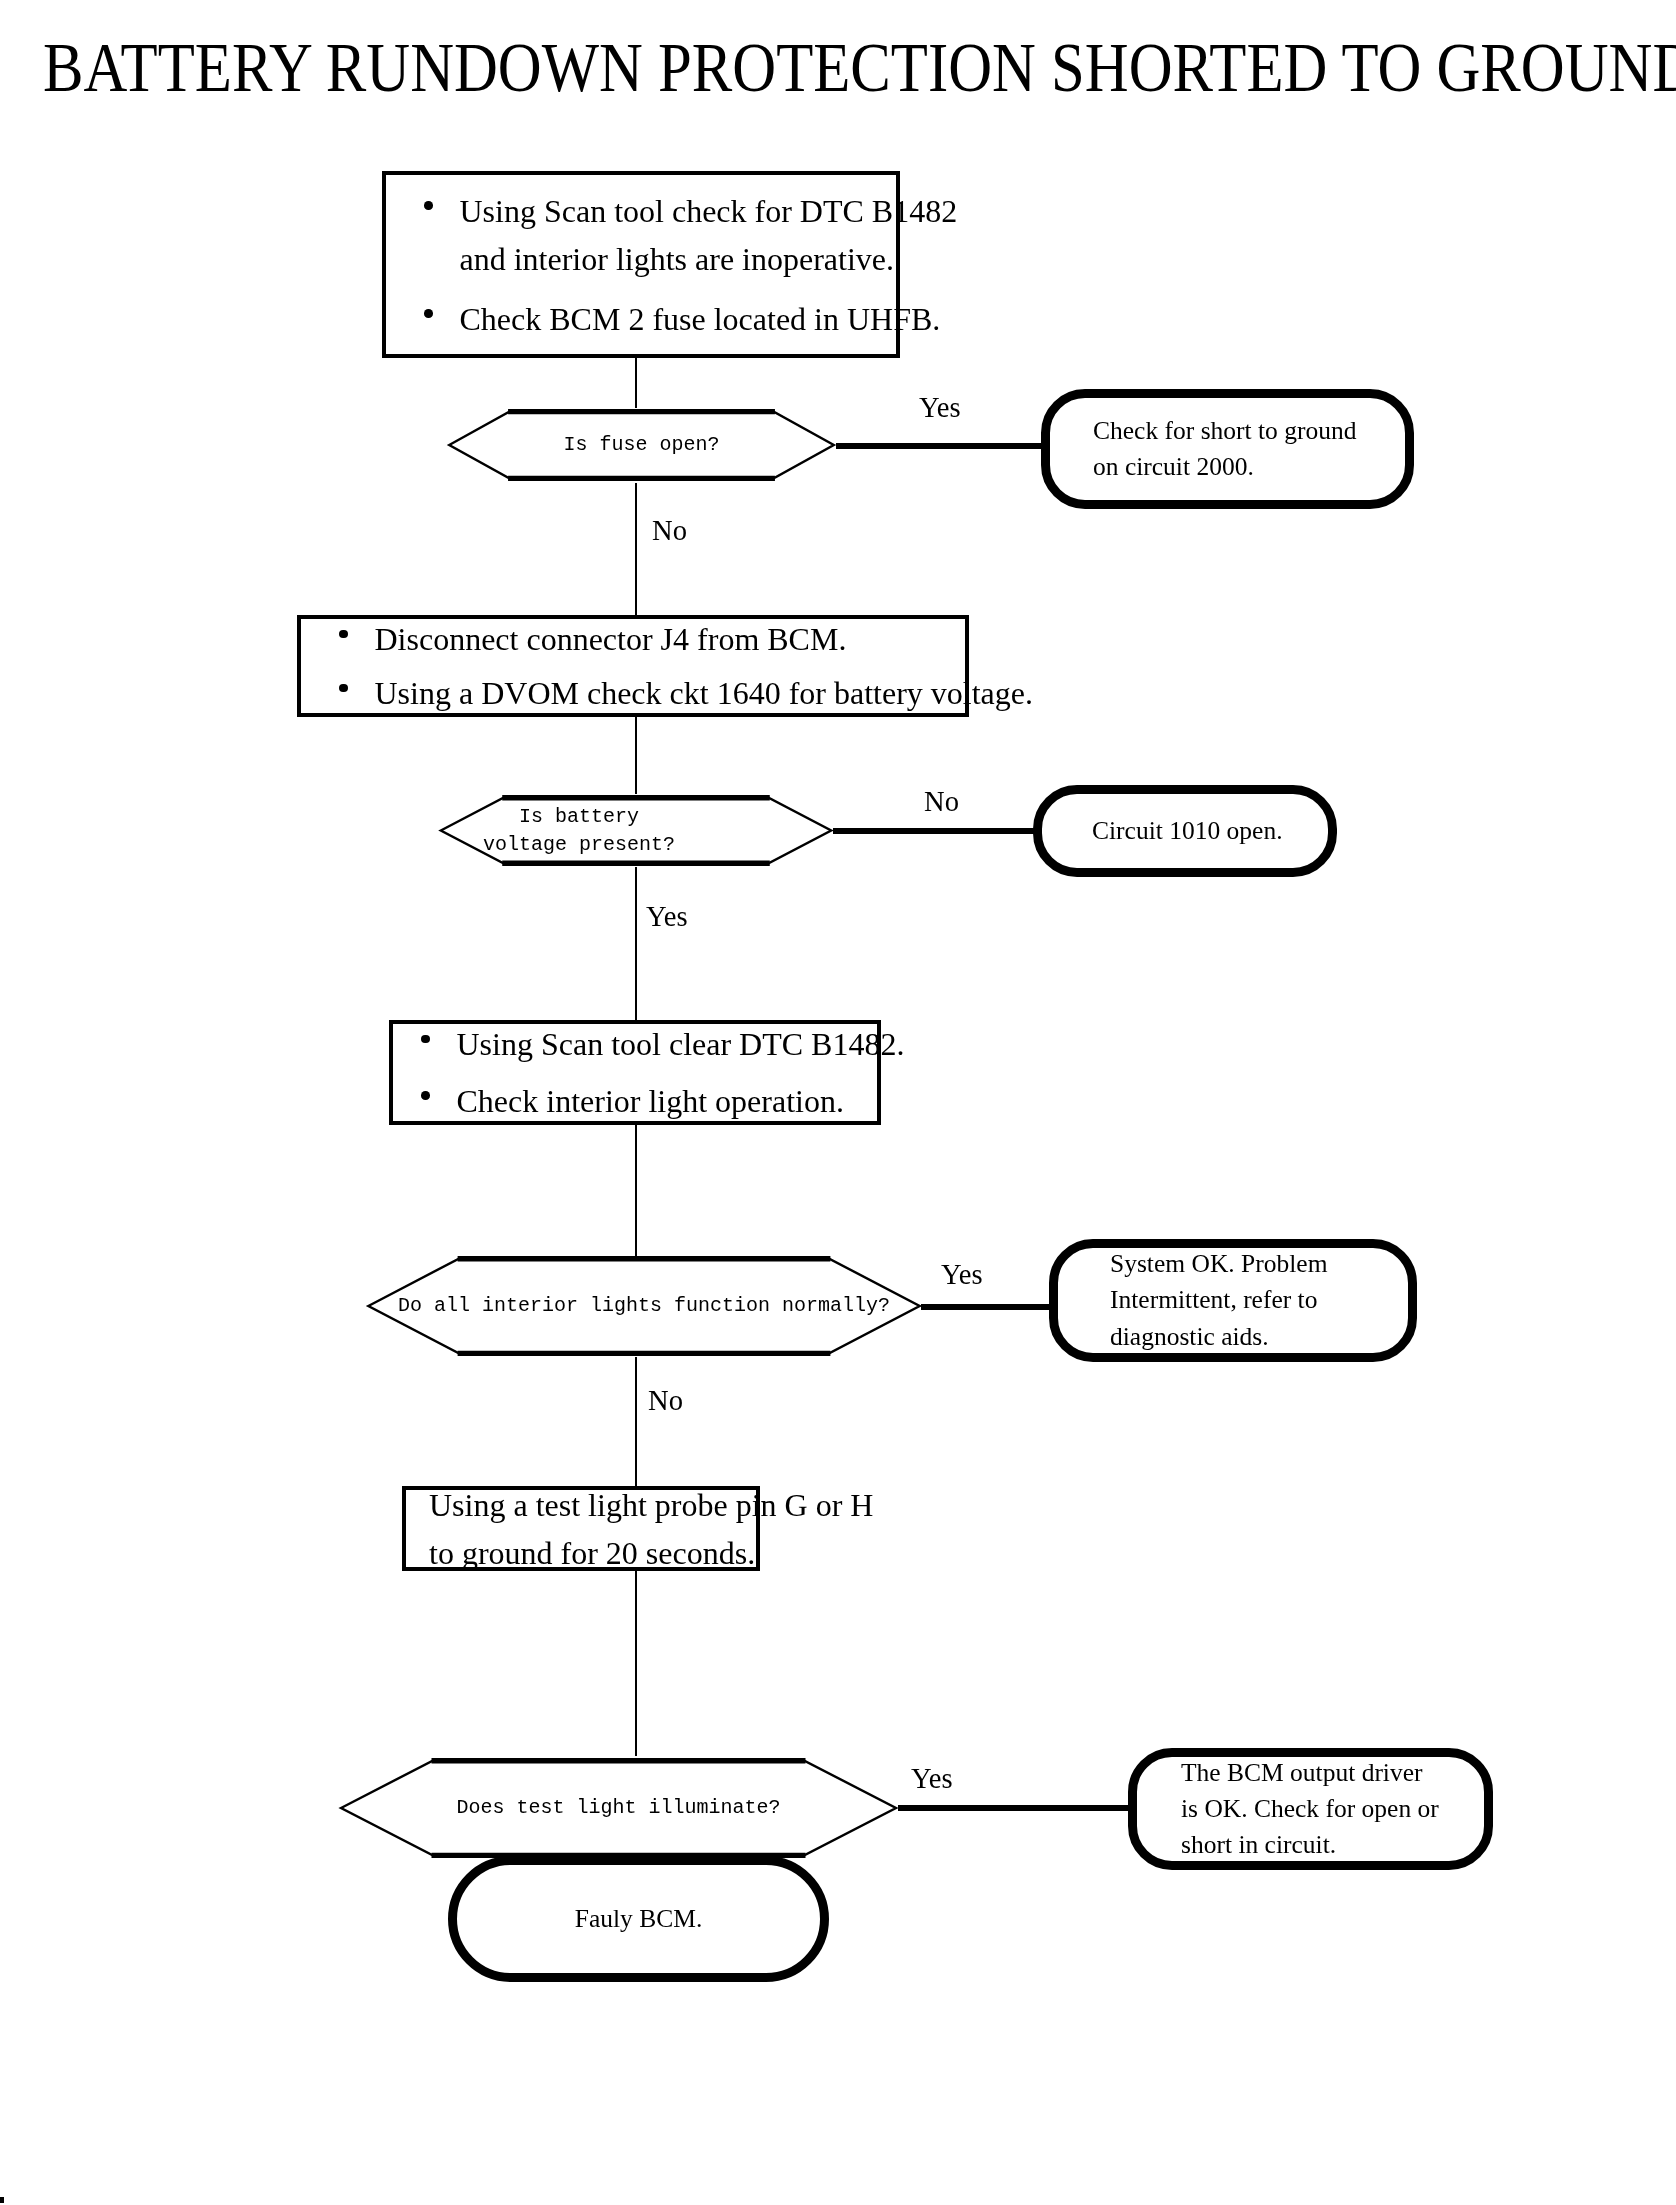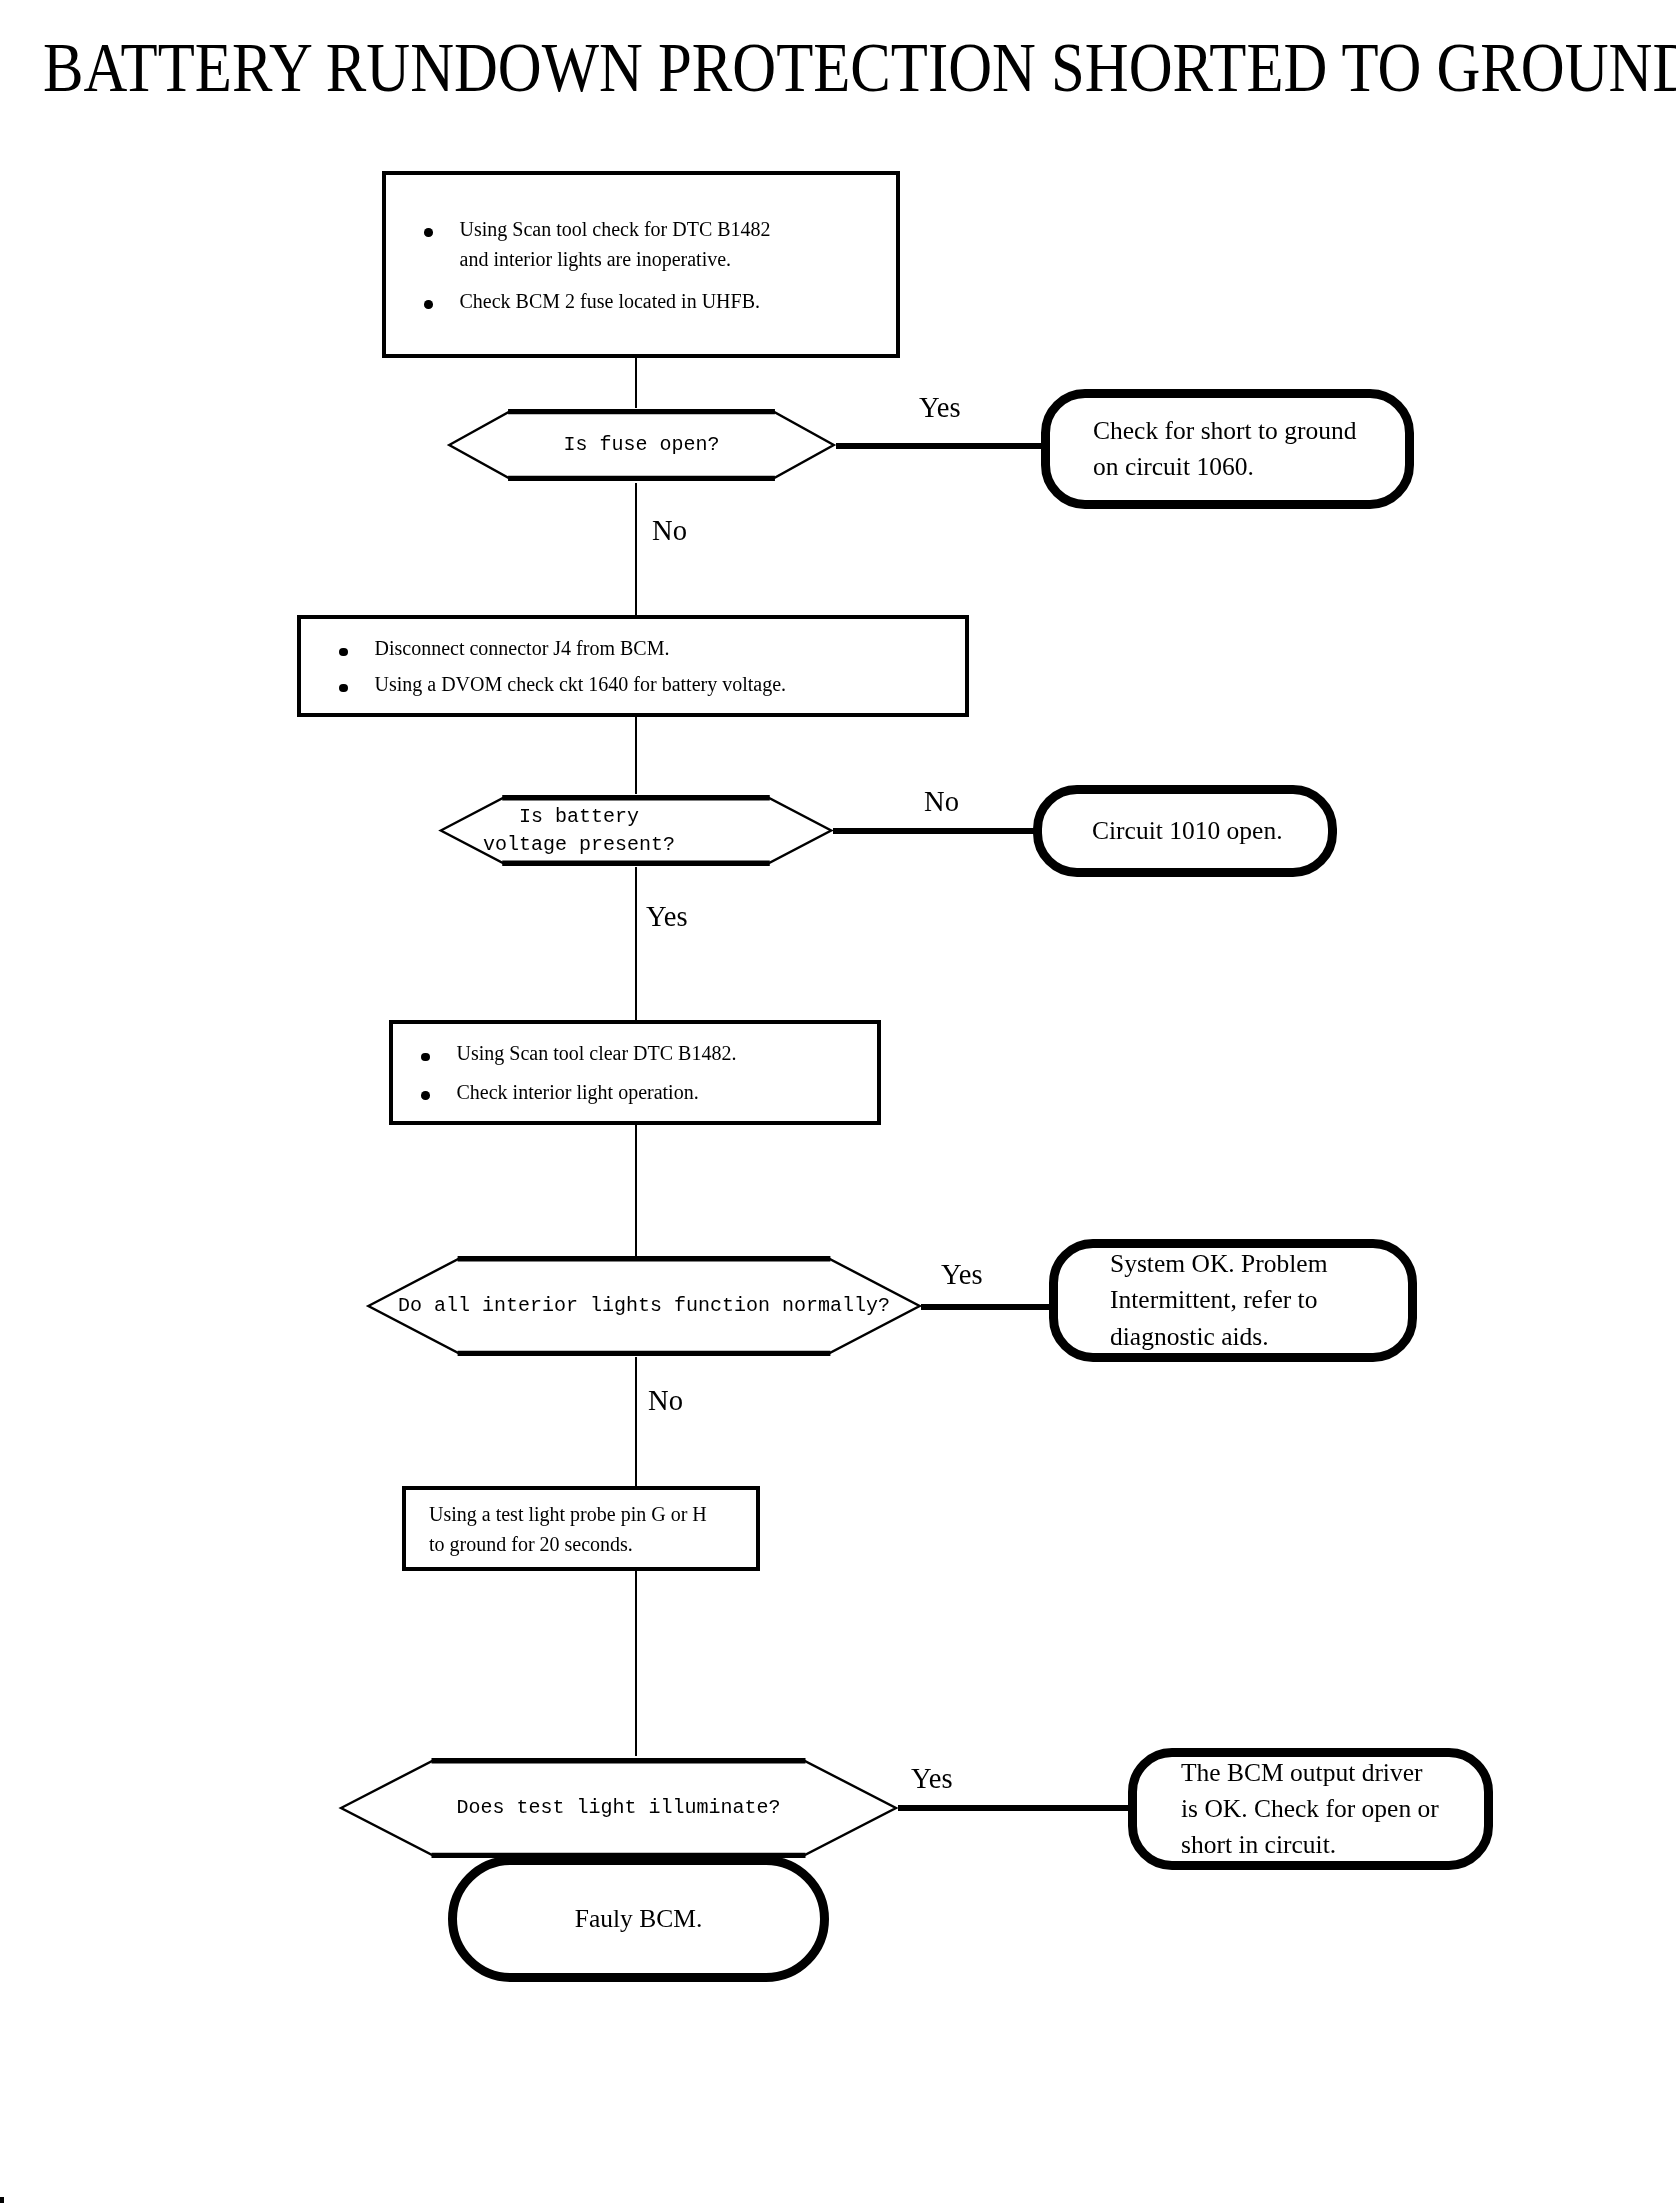--- a/index.html
+++ b/index.html
@@ -8,21 +8,21 @@
     position:relative; width:1676px; height:2205px; background:#ffffff;
     color:#000; font-family:"Liberation Serif","DejaVu Serif",serif; overflow:hidden;
   }
   .title {
     position:absolute; left:43px; top:29px; font-size:69px; font-weight:400;
     white-space:nowrap; transform:scaleX(0.88); transform-origin:left top;
   }
   .process {
     position:absolute; border:4.3px solid #000; background:#fff;
     display:flex; flex-direction:column; justify-content:center;
-    font-size:20px; line-height:1.5;
+    font-size:32px; line-height:1.5;
   }
   .bullet-row { display:flex; align-items:flex-start; }
   .dot { flex:0 0 auto; width:8.5px; height:8.5px; border-radius:50%; background:#000; margin-top:14.6px; margin-right:27px; }
   .pre { white-space:pre; }
   .decision { position:absolute; }
   .decision svg { position:absolute; left:0; top:0; width:100%; height:100%; overflow:visible; }
   .qtext {
     position:absolute; inset:0; display:flex; align-items:center; justify-content:center;
     font-size:20px; line-height:1.4; text-align:center;font-family:Liberation Mono, monospace;
   }
@@ -65,21 +65,21 @@
       <line x1="100" y1="116" x2="540" y2="116" stroke="#000" stroke-width="9"></line>
     </svg>
     <div class="qtext pre">Is fuse open?</div>
   </div>
 
   <div class="lbl" style="left:919px; top:392px;">Yes</div>
   <div class="hline" style="left:836px; top:443px; width:207px;"></div>
 
   <div class="stadium" style="left:1041px; top:389px; width:373px; height:120px; padding-left:43px;">
     <div class="pre">Check for short to ground
-on circuit 1060.</div>
+on circuit 2000.</div>
   </div>
 
   <div class="lbl" style="left:652px; top:515px;">No</div>
   <div class="vline" style="left:635px; top:483px; height:133px;"></div>
 
   <div class="process" style="left:297px; top:615px; width:672px; height:102px; padding-left:38px; padding-right:12px; gap:6px;">
     <div class="bullet-row">
       <span class="dot"></span>
       <div class="pre">Disconnect connector J4 from BCM.</div>
     </div>

